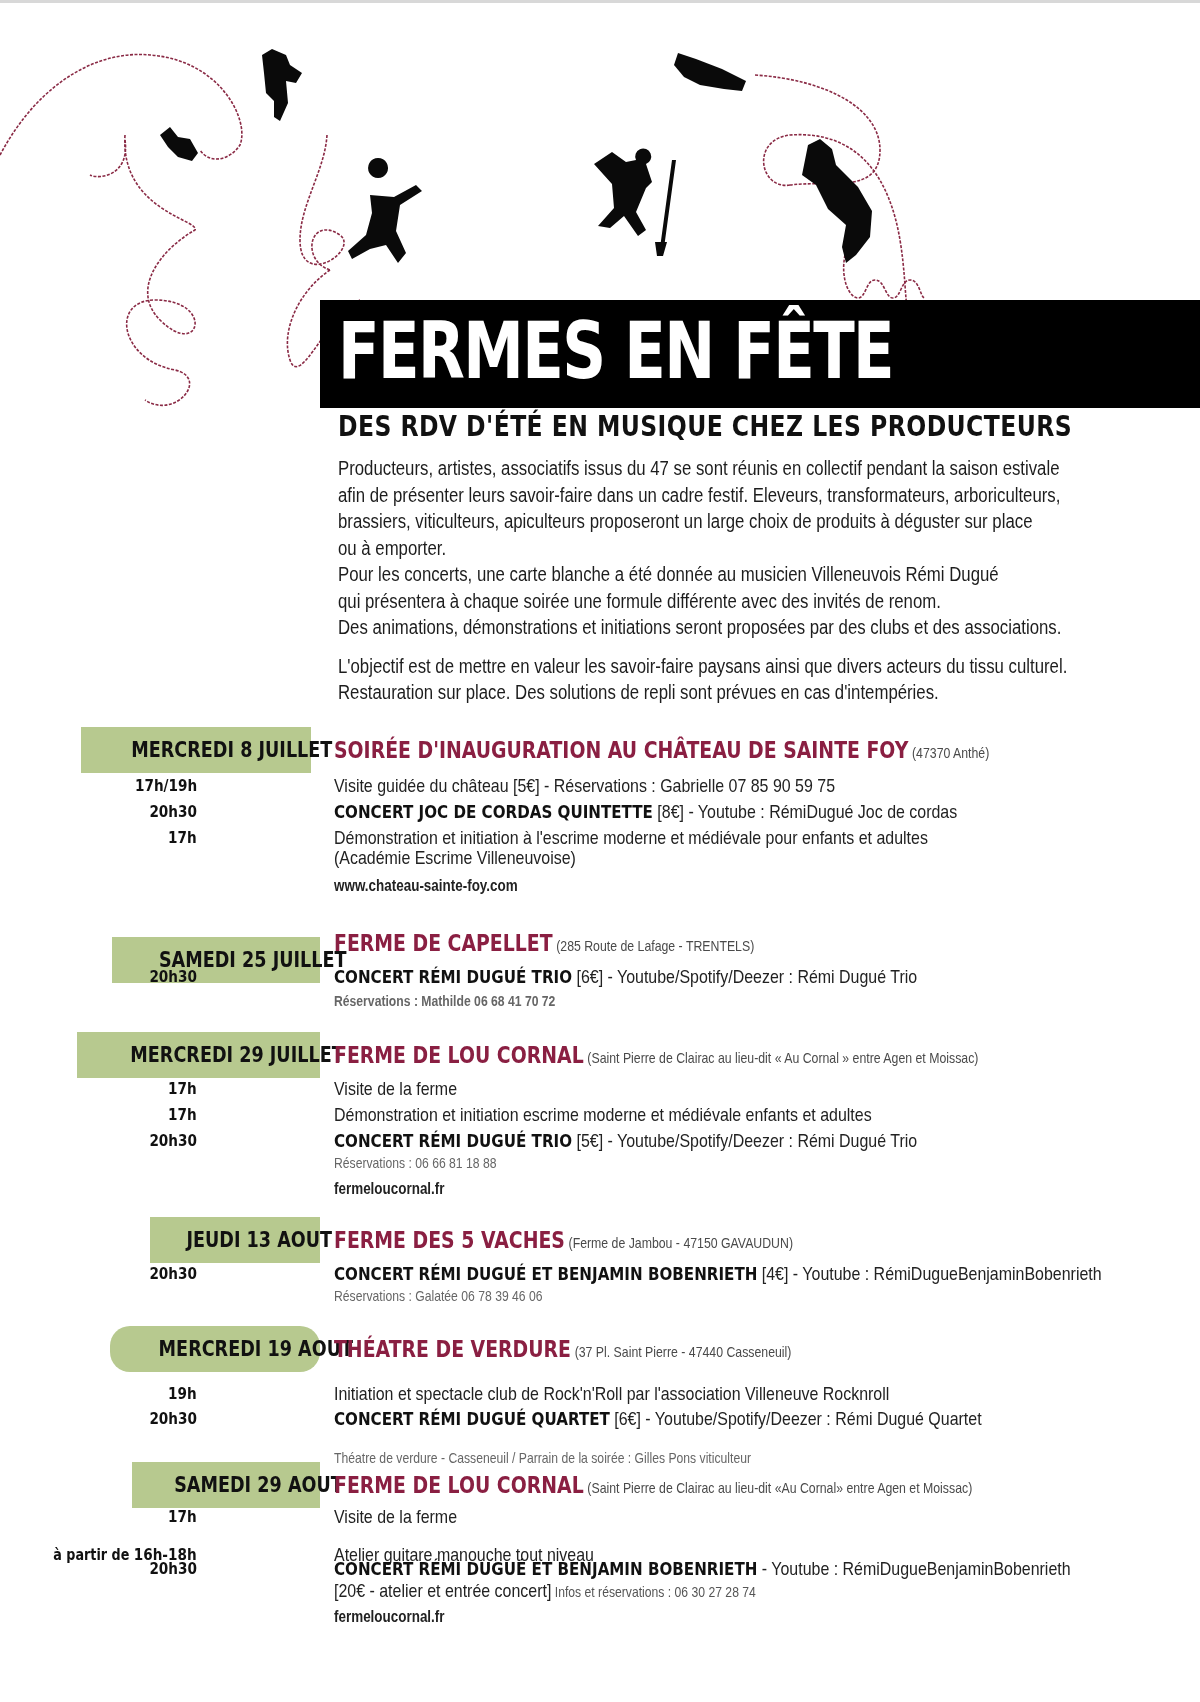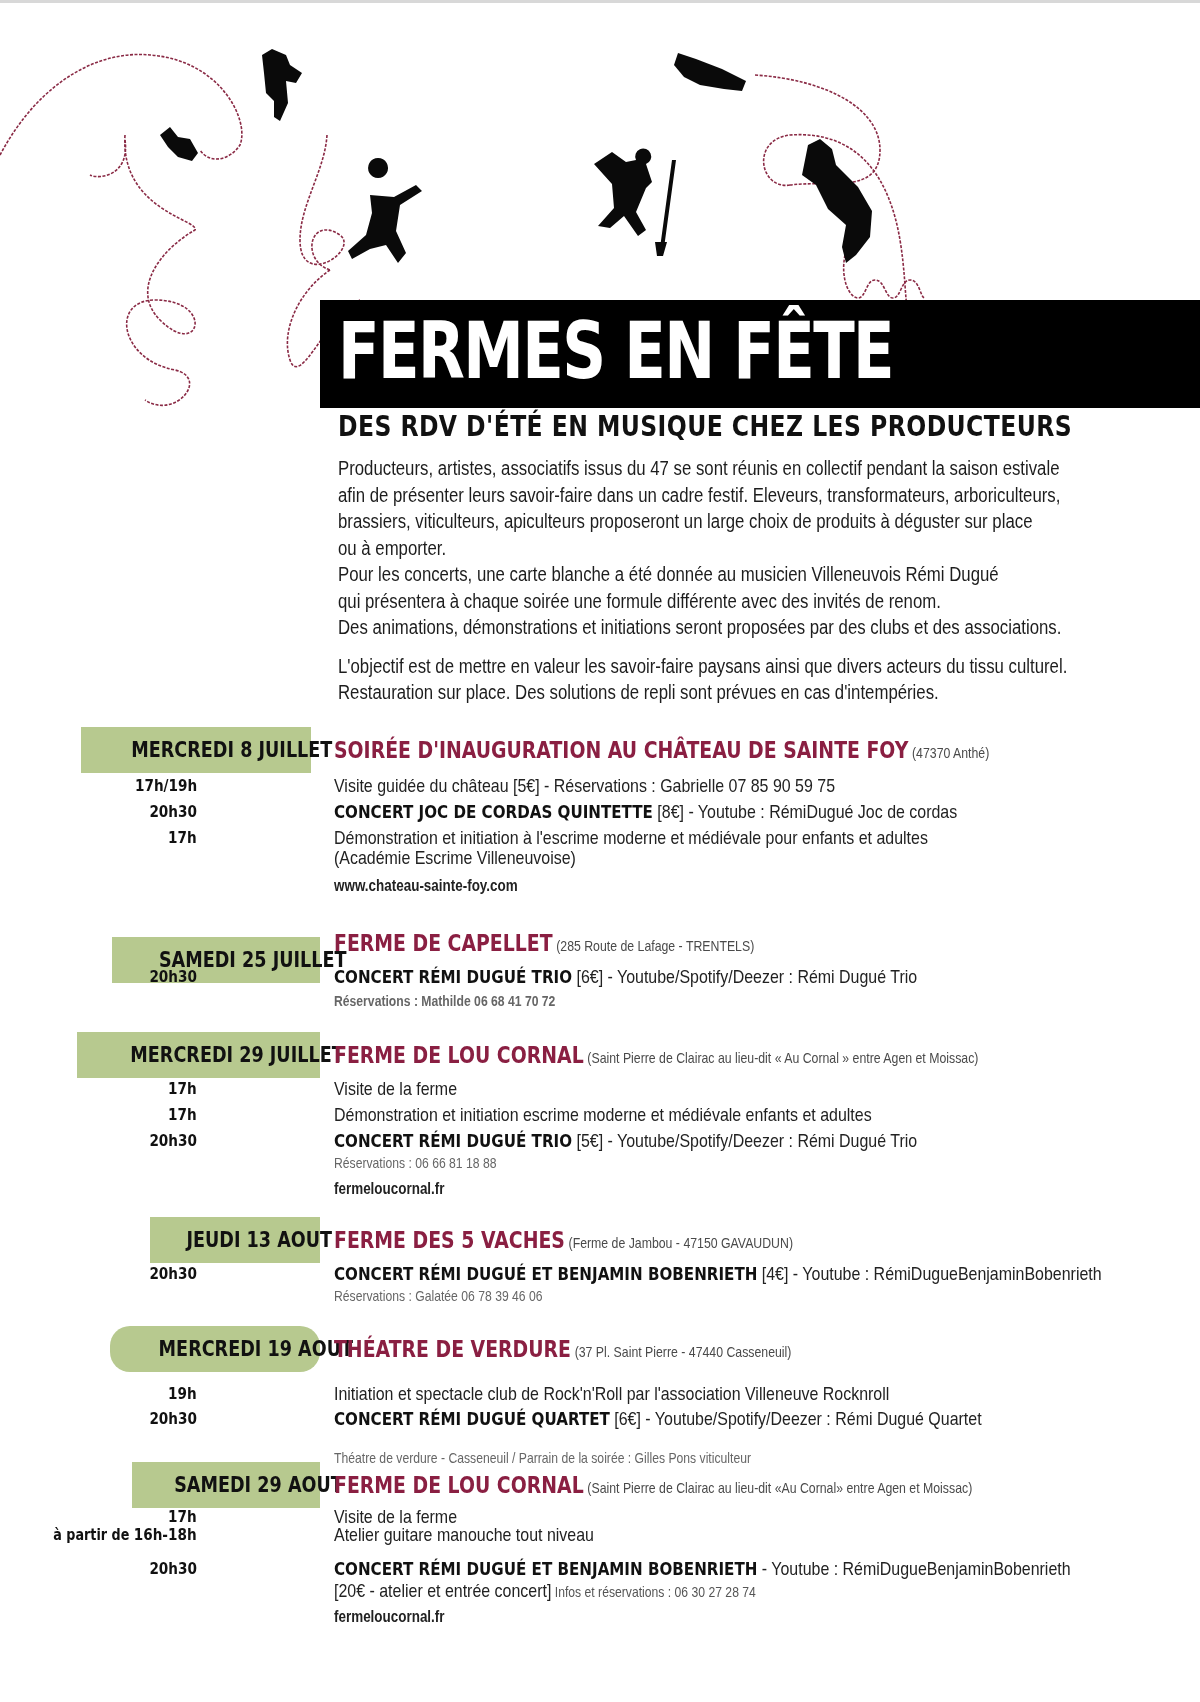--- a/index.html
+++ b/index.html
@@ -198,21 +198,21 @@
     <span>SAMEDI 29 AOUT</span>
   </div>
   <div class="venue" style="top:10px;">
     <span class="name">FERME DE LOU CORNAL</span>
     <span class="addr">(Saint Pierre de Clairac au lieu-dit «Au Cornal» entre Agen et Moissac)</span>
   </div>
   <div class="row" style="top:42px;">
     <span class="time">17h</span>
     <span class="desc"><b></b><span>Visite de la ferme</span></span>
   </div>
-  <div class="row" style="top:60px;">
+  <div class="row" style="top:80px;">
     <span class="time"><small>à partir de </small><span>16h-18h</span></span>
     <span class="desc"><b></b><span>Atelier guitare manouche tout niveau</span></span>
   </div>
   <div class="row" style="top:94px;">
     <span class="time">20h30</span>
     <span class="desc"><b>CONCERT RÉMI DUGUÉ ET BENJAMIN BOBENRIETH</b><span> - Youtube : RémiDugueBenjaminBobenrieth</span></span>
   </div>
   <div class="row" style="top:116px;padding-left:40px;">
     <span class="desc"><span>[20€ - atelier et entrée concert]</span><span class="note"> Infos et réservations : 06 30 27 28 74</span></span>
   </div>

